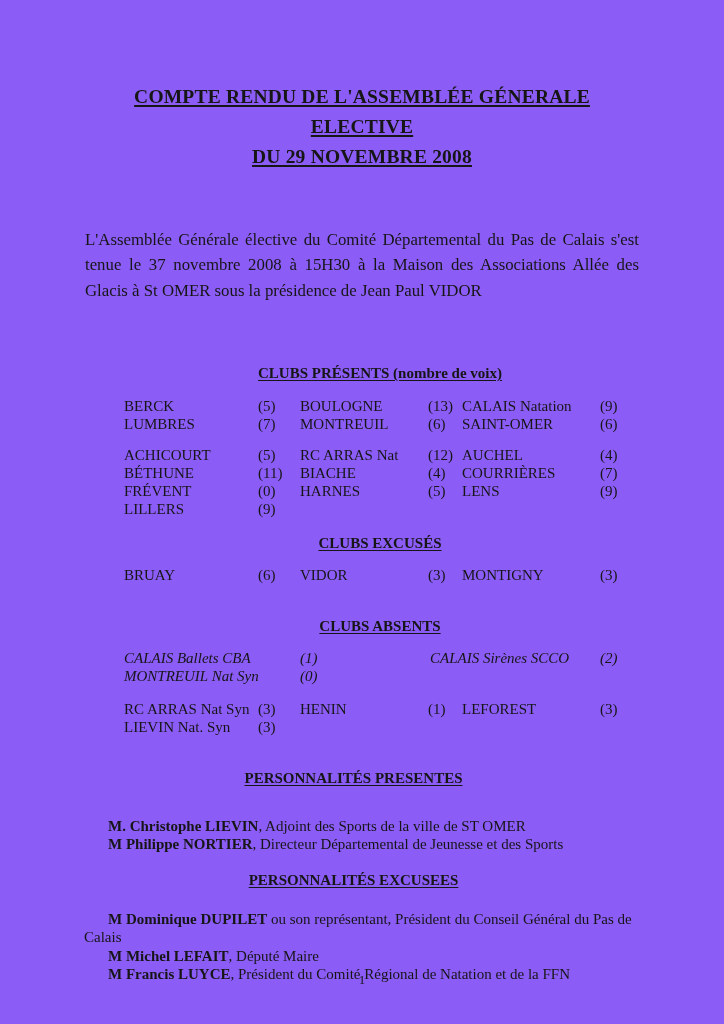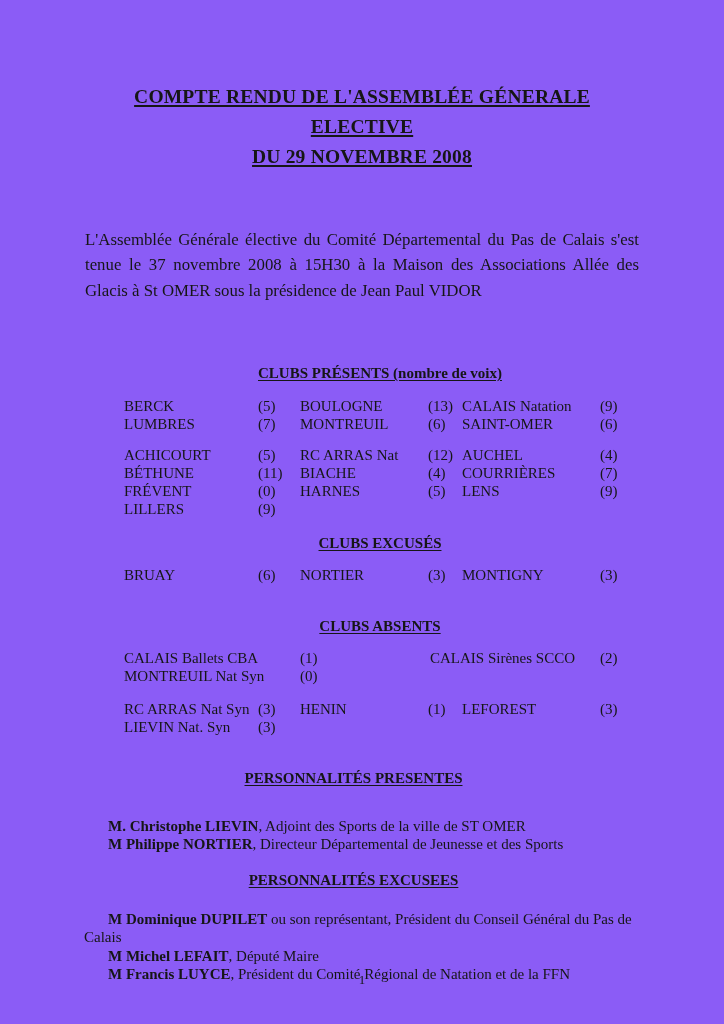--- a/index.html
+++ b/index.html
@@ -28,21 +28,21 @@
   .heading {
     position: absolute; left: 0; right: 0;
     text-align: center; font-weight: bold; font-size: 15px; line-height: 18px; margin-left: 36px;
   }
   .heading.offset { right: 53px; }
   .tbl {
     position: absolute; left: 124px;
     font-size: 15px; line-height: 18px;
   }
   .row { display: grid; grid-template-columns: 134px 42px 128px 34px 138px 46px; }
-  .row.wide { grid-template-columns: 176px 130px 170px 46px; }
+  .row.wide { grid-template-columns: 176px 130px 170px 46px; font-style: italic; }
   .people {
     position: absolute; left: 84px; width: 560px;
     font-size: 15px; line-height: 18.3px;
   }
   .people b { font-weight: bold; margin-left: 24px; }
   .pagenum {
     position: absolute; top: 972px; left: 0; right: 0;
     text-align: center; font-size: 13px;
   }
 </style>
@@ -118,21 +118,21 @@
   </div>
 
   <div class="heading" style="top:534px">
     <span class="u">CLUBS EXCUSÉS</span>
   </div>
 
   <div class="tbl" style="top:566px">
     <div class="row">
       <span>BRUAY</span>
       <span>(6)</span>
-      <span>NORTIER</span>
+      <span>VIDOR</span>
       <span>(3)</span>
       <span>MONTIGNY</span>
       <span>(3)</span>
     </div>
   </div>
 
   <div class="heading" style="top:617px">
     <span class="u">CLUBS ABSENTS</span>
   </div>
 

